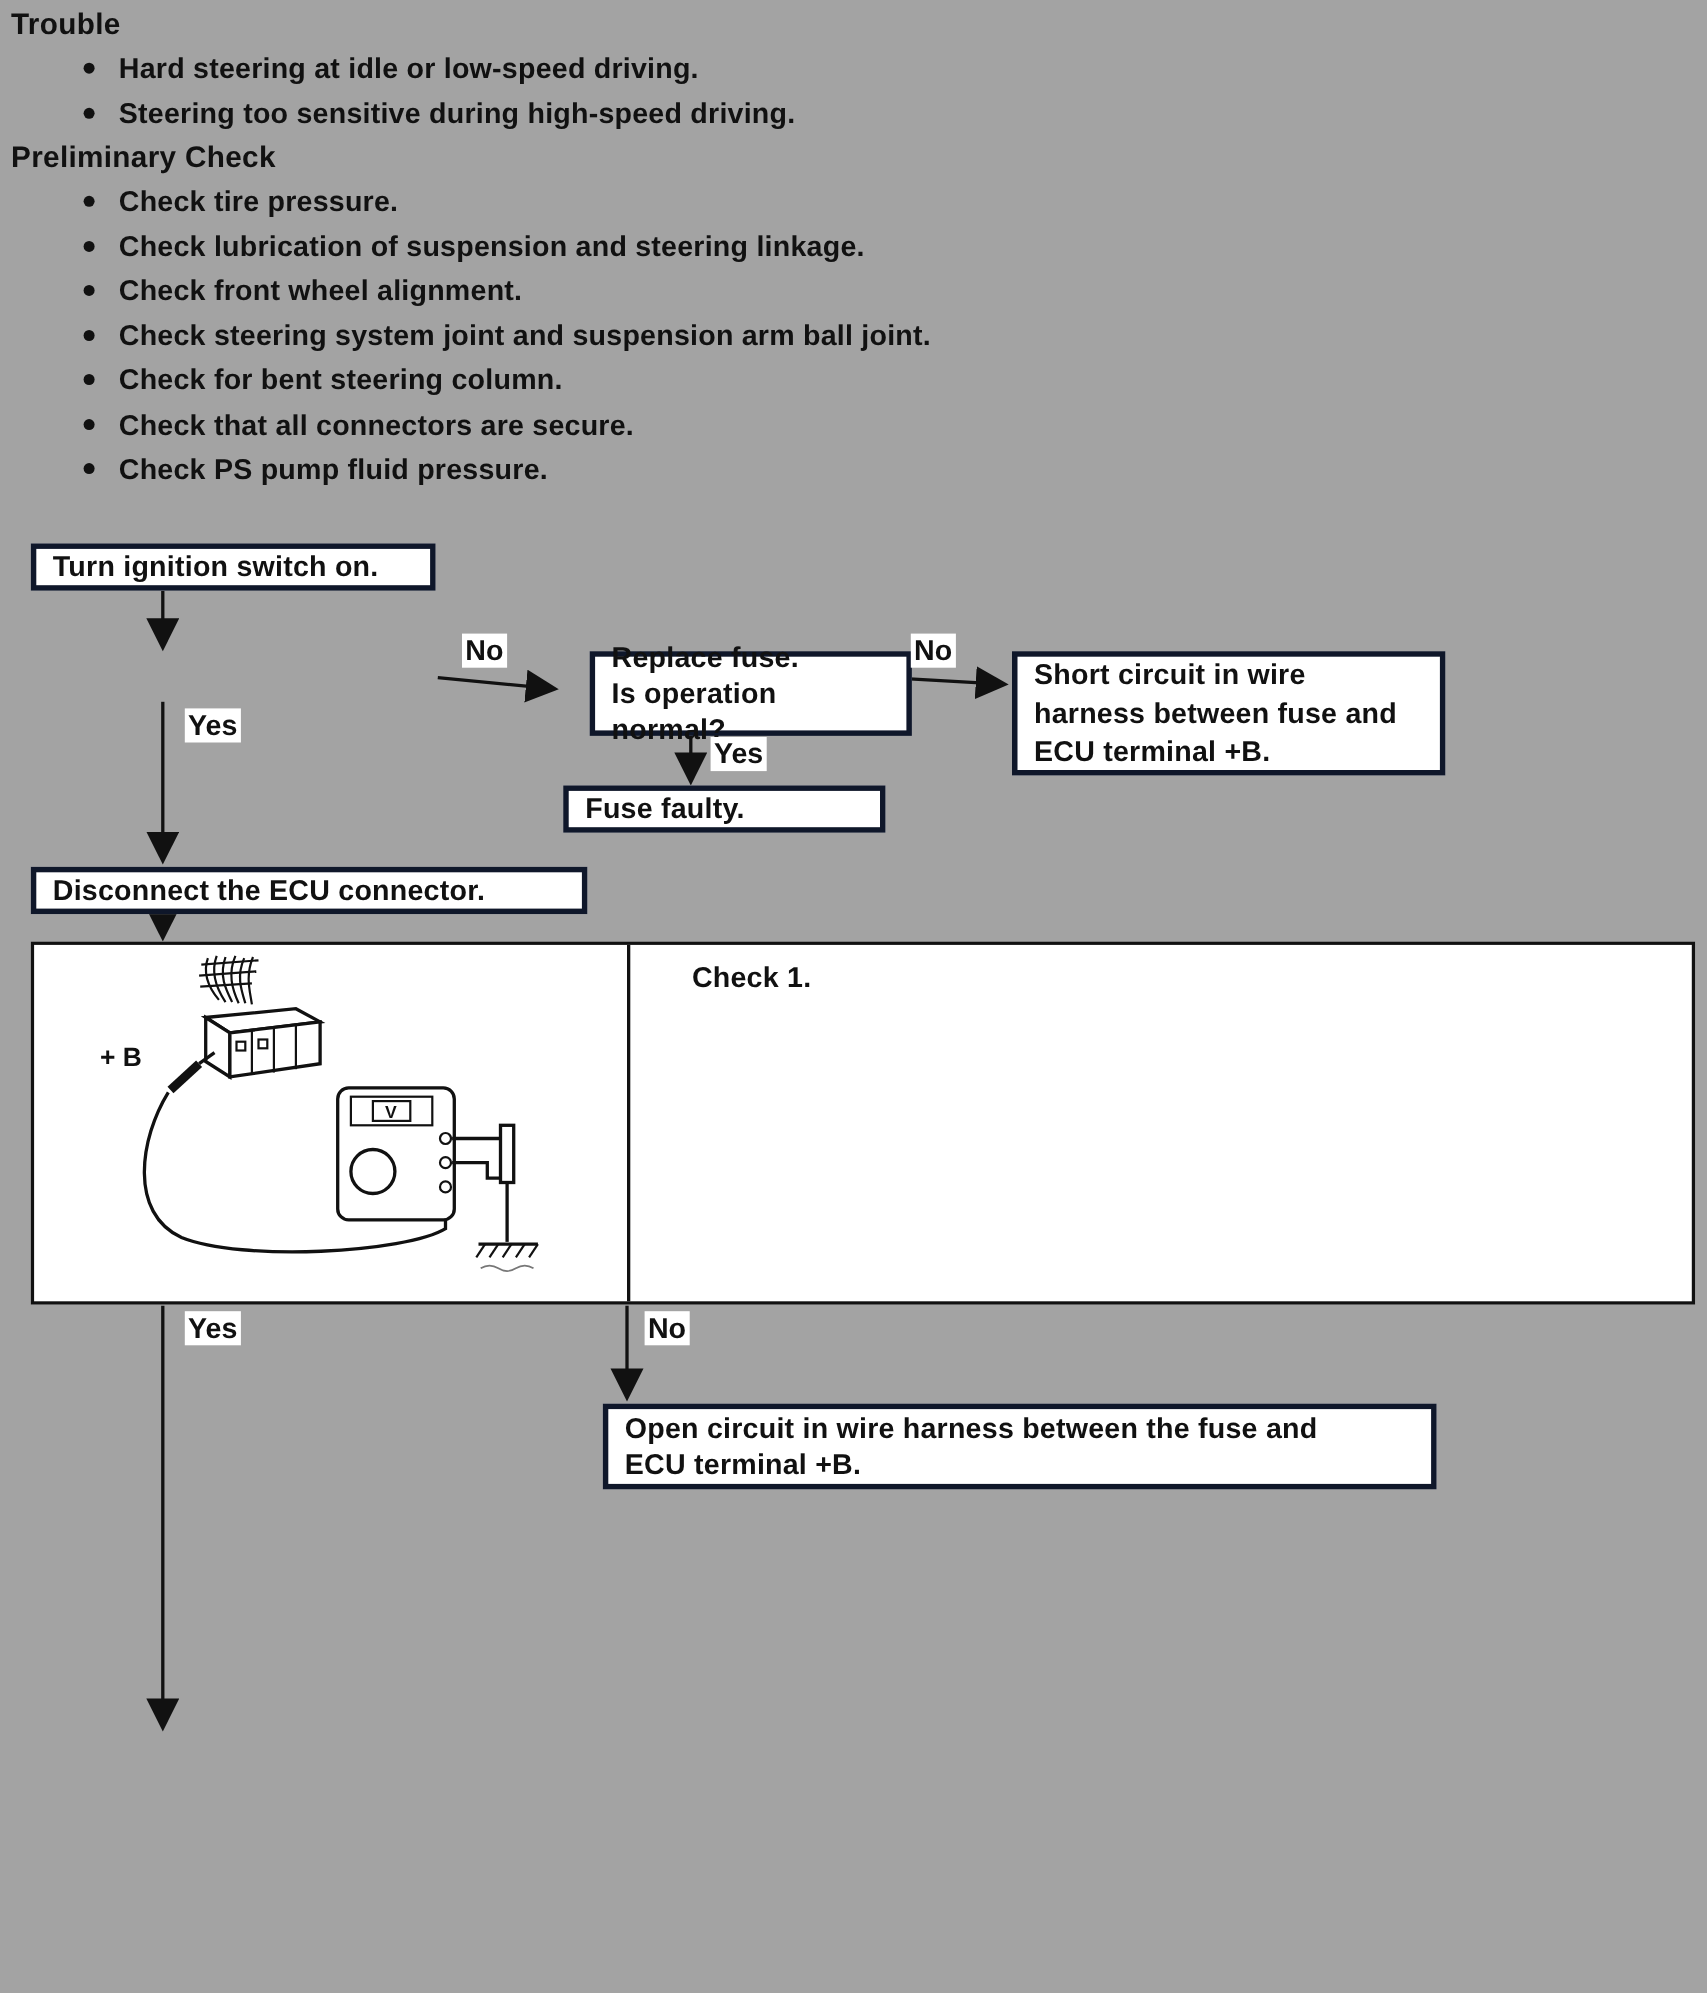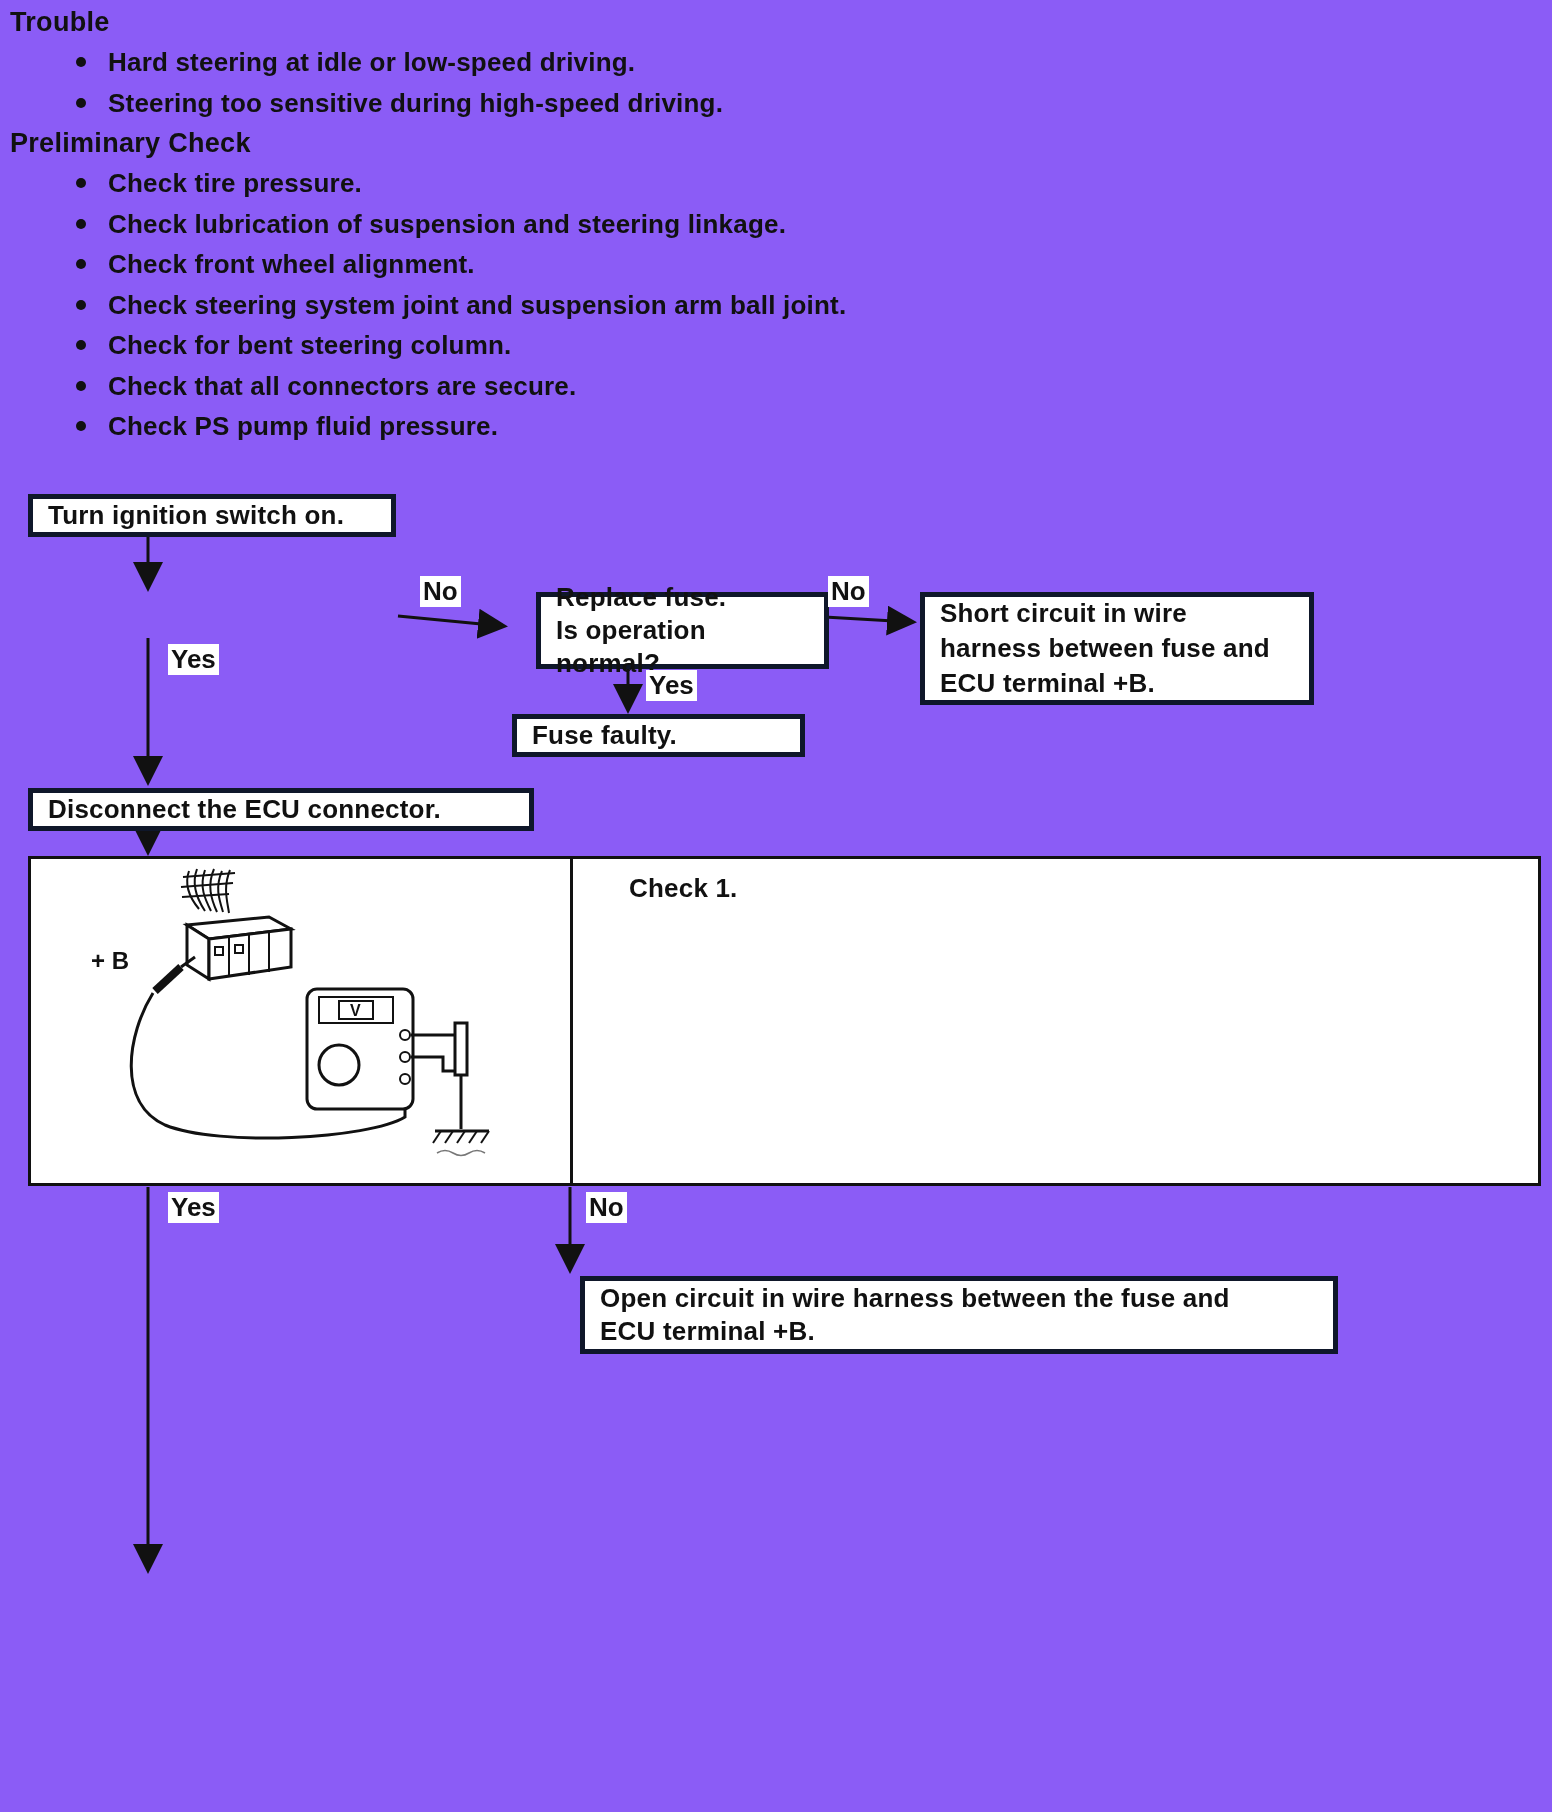--- a/index.html
+++ b/index.html
@@ -1,19 +1,19 @@
 <!DOCTYPE html>
 <html><head>
 <meta charset="utf-8">
 <style>
   html,body { margin:0; padding:0; background:#ffffff; }
   .page {
     position:relative;
     width:1552px; height:1812px;
-    background:#8b5cf6;
+    background:#a3a3a3;
     color:#111111;
     font-family:"Liberation Sans", sans-serif;
     overflow:hidden;
   }
   
   .top-text { position:absolute; left:10px; top:2px; width:1400px; }
   .sec-heading {
     font-size:27px; font-weight:700; line-height:40px; letter-spacing:0.3px;
   }
   .bullet-row {
@@ -211,21 +211,21 @@
         <line x1="402" y1="264" x2="394" y2="276" stroke-width="2"></line>
         <line x1="414" y1="264" x2="406" y2="276" stroke-width="2"></line>
         <line x1="426" y1="264" x2="418" y2="276" stroke-width="2"></line>
         <line x1="438" y1="264" x2="430" y2="276" stroke-width="2"></line>
         <line x1="450" y1="264" x2="442" y2="276" stroke-width="2"></line>
         <path d="M398,286 q8,-5 16,0 q8,5 16,0 q8,-5 16,0" stroke="#777" stroke-width="1.5"></path>
       </g>
     </svg>
   </div>
 
-  <div class="fc-box multiline" style="left:580px; top:1276px; width:758px; height:78px;">
+  <div class="fc-box multiline" style="left:548px; top:1276px; width:758px; height:78px;">
     <span class="t">Open circuit in wire harness between the fuse and</span>
     <span class="t">ECU terminal +B.</span>
   </div>
 
   <span class="edge-label" style="left:420px; top:576px;">No</span>
   <span class="edge-label" style="left:828px; top:576px;">No</span>
   <span class="edge-label" style="left:646px; top:670px;">Yes</span>
   <span class="edge-label" style="left:168px; top:644px;">Yes</span>
   <span class="edge-label" style="left:168px; top:1192px;">Yes</span>
   <span class="edge-label" style="left:586px; top:1192px;">No</span>

